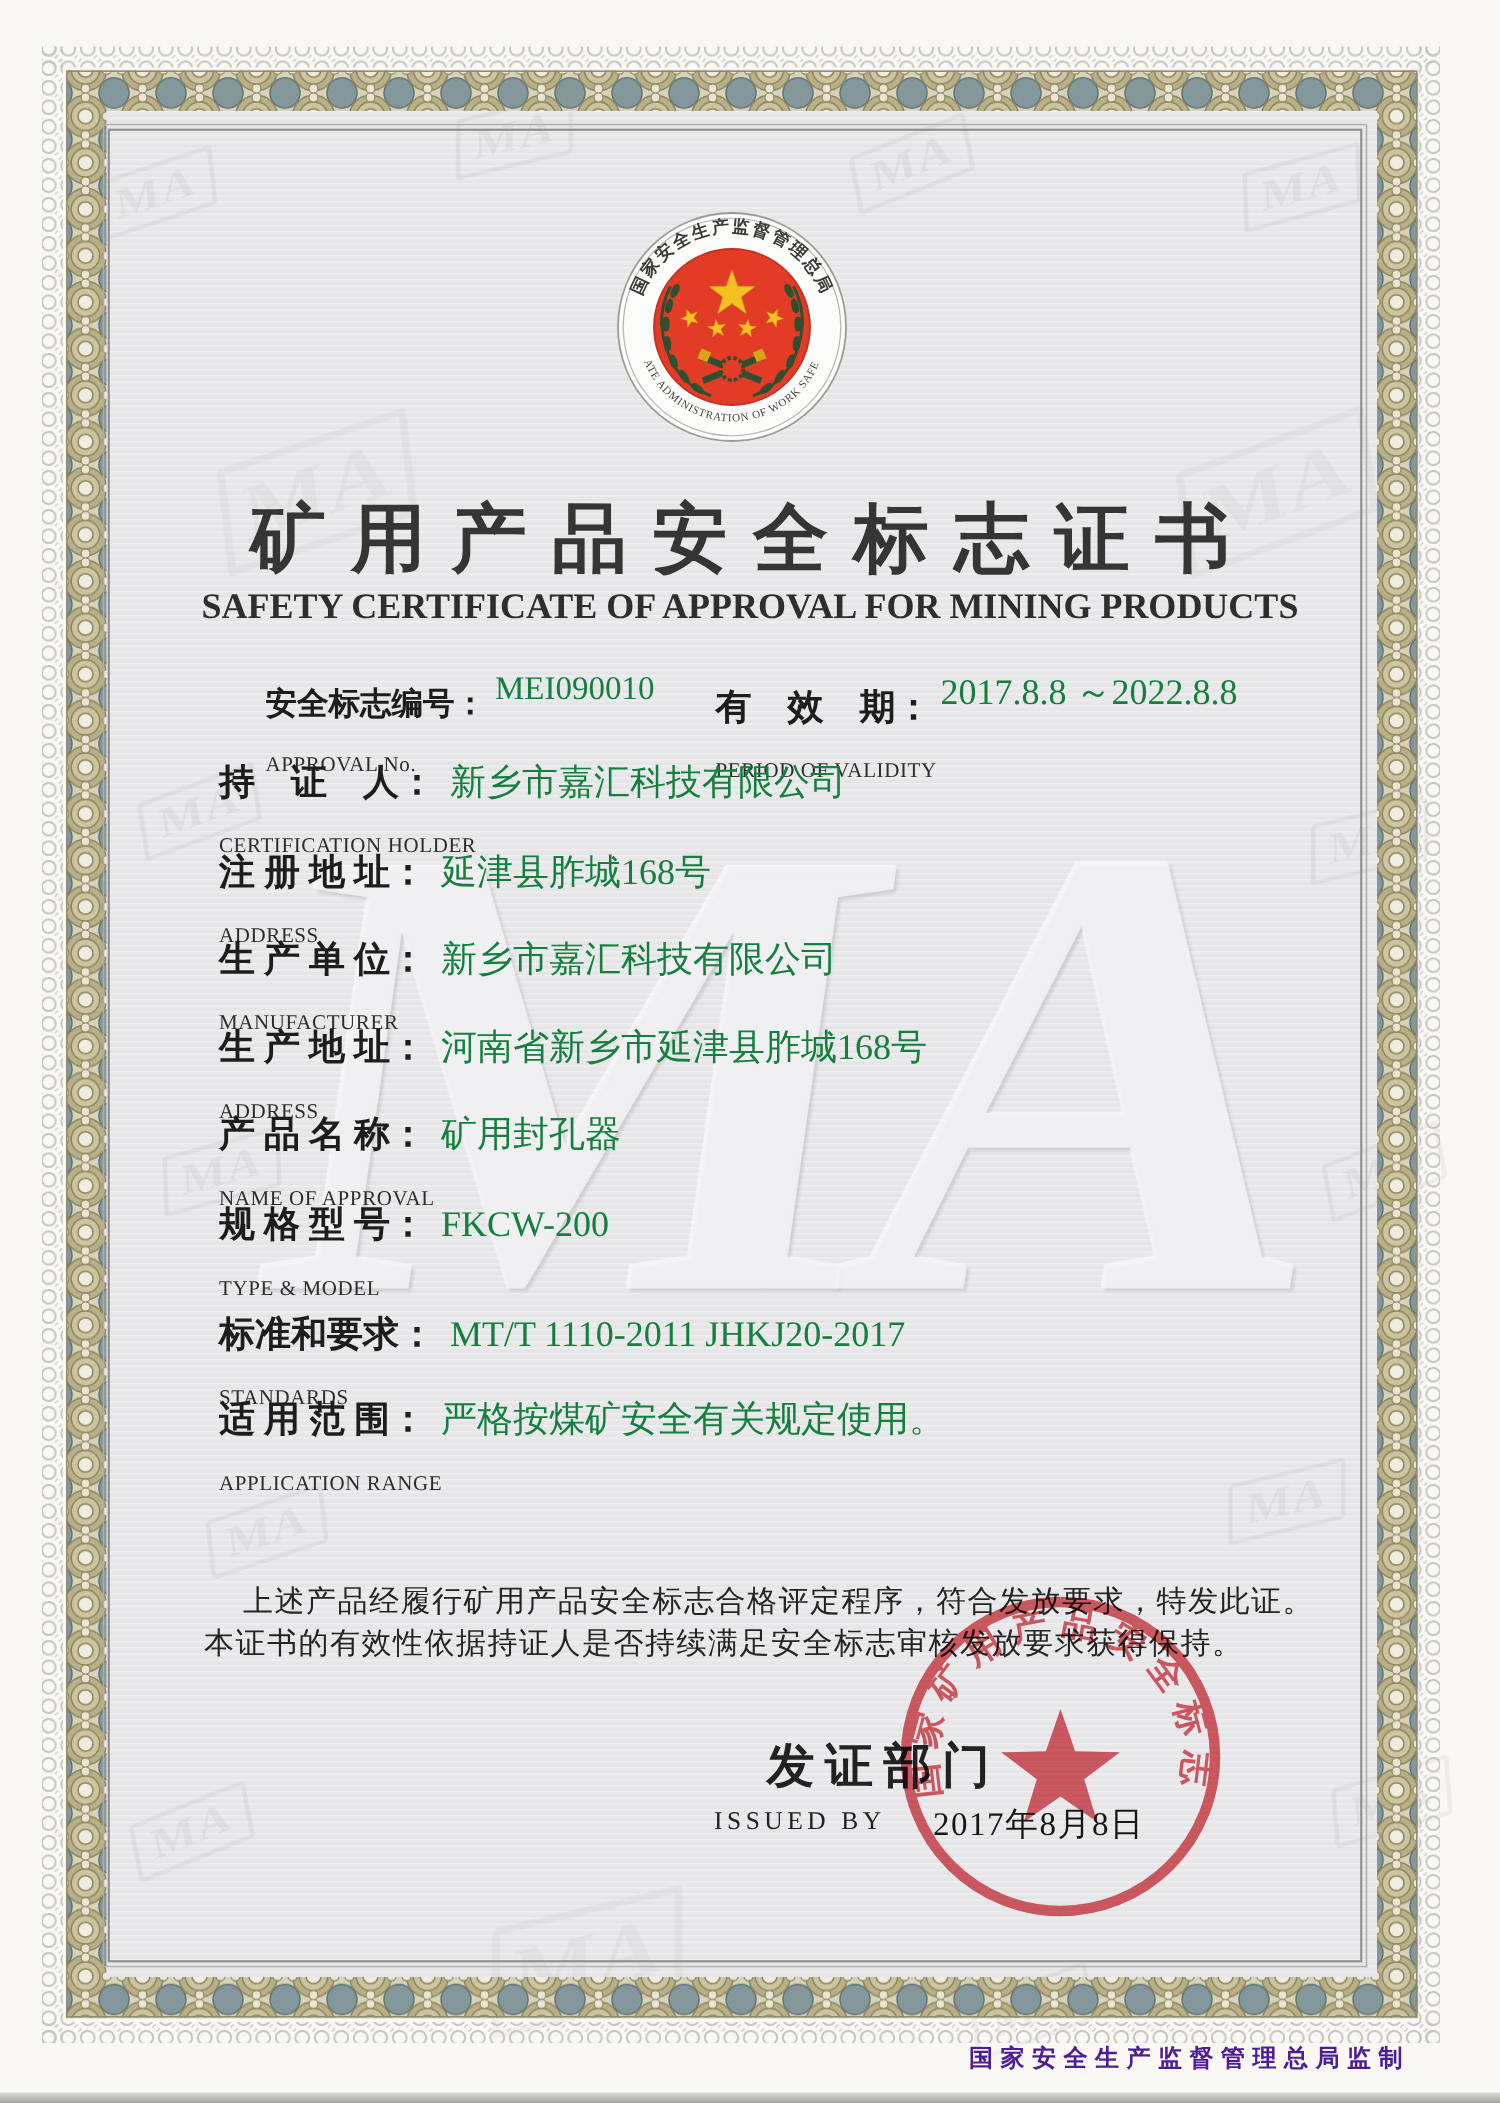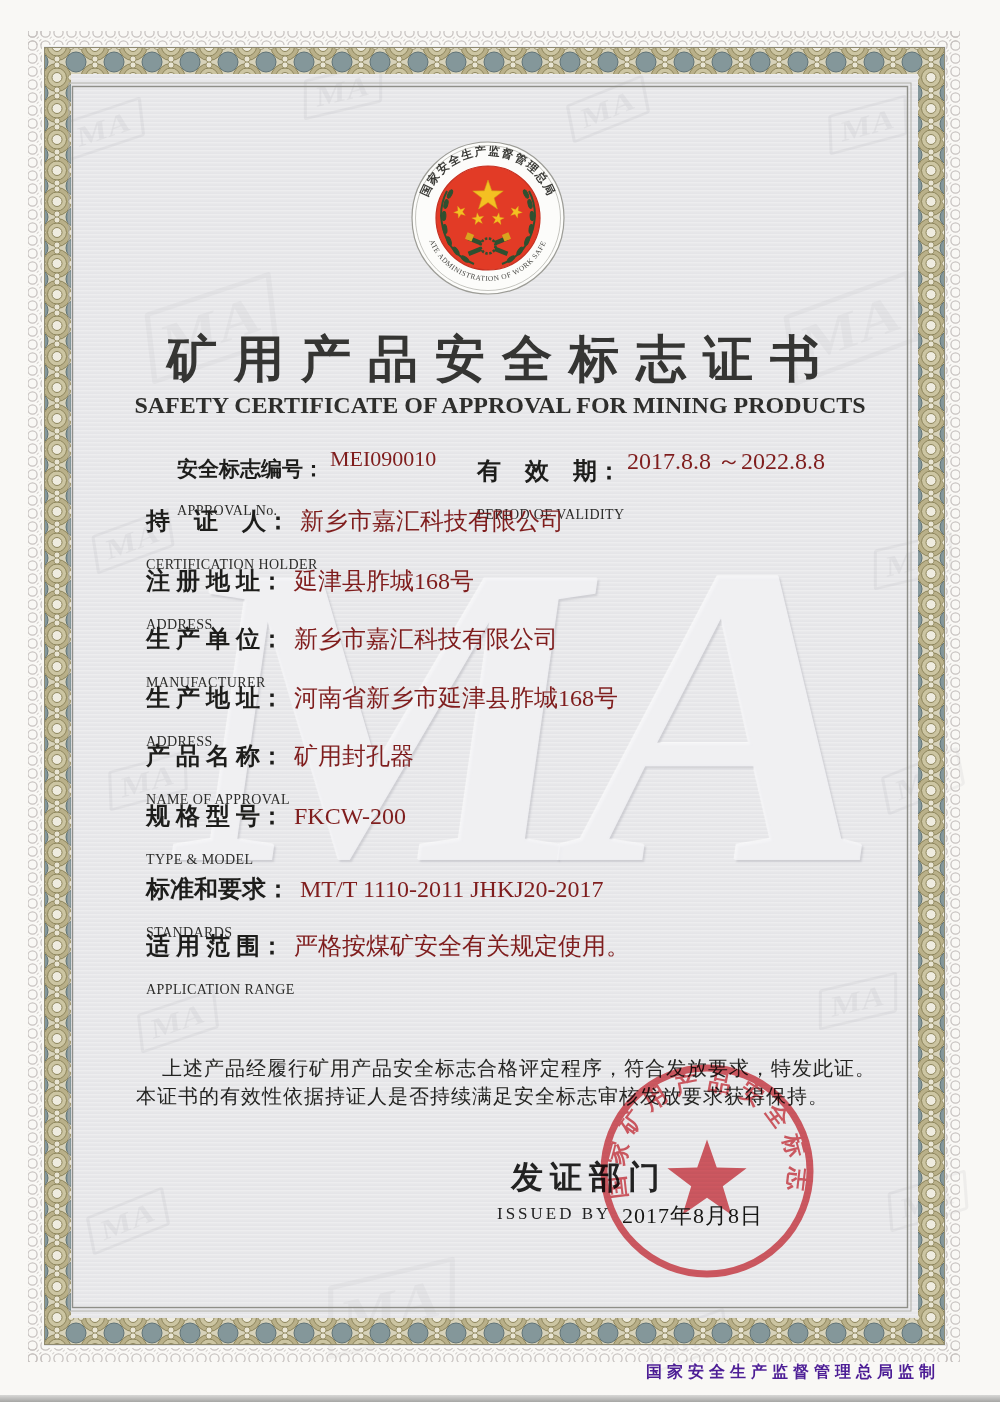--- a/index.html
+++ b/index.html
@@ -45,32 +45,32 @@
     box-sizing:border-box;color:#353533;
   }
   .subtitle{
     position:absolute;top:392px;left:0;width:1000px;text-align:center;
     font-size:24px;font-weight:bold;color:#2e2e2c;letter-spacing:0px;
   }
   
   .hfield,.field{position:absolute;white-space:nowrap;color:#1d1d1b;}
   .flabel{font-size:24px;font-weight:bold;}
   .hfield .flabel{font-size:21px;}
-  .fvalue{font-size:24px;margin-left:10px;color:#7f1d1d;}
+  .fvalue{font-size:24px;margin-left:10px;color:#15803d;}
   .hfield .fvalue{font-size:22px;position:relative;top:-10px;margin-left:6px;}
   .hfield .fvalue.wide{font-size:24px;}
   .fsub{font-size:14px;letter-spacing:.4px;color:#2c2c2a;margin-top:20px;font-weight:normal;}
   .decl{
     position:absolute;left:136px;top:1054px;width:760px;
     font-size:20px;line-height:28px;color:#242422;text-indent:26px;
     letter-spacing:1px;
   }
   .issuer{position:absolute;left:476px;top:1156px;color:#222;}
   .issuer .ilabel{font-size:32px;font-weight:bold;letter-spacing:7px;margin-left:35px;}
-  .issuer .isub{font-size:17px;letter-spacing:3px;margin-top:4px;margin-left:21px;}
+  .issuer .isub{font-size:17px;letter-spacing:3px;margin-top:4px;margin-left:0;}
   .issue-date{position:absolute;left:622px;top:1201px;font-size:22px;color:#161614;letter-spacing:1px;}
   .footer{
     position:absolute;right:60px;top:1362px;
     font-size:16px;letter-spacing:5px;color:#4c1d95;font-weight:bold;
   }
   .scan-edge{
     position:absolute;left:0;bottom:0;width:1000px;height:7px;
     background:linear-gradient(180deg,#d8d8d6,#a6a6a4);
   }
 </style>

